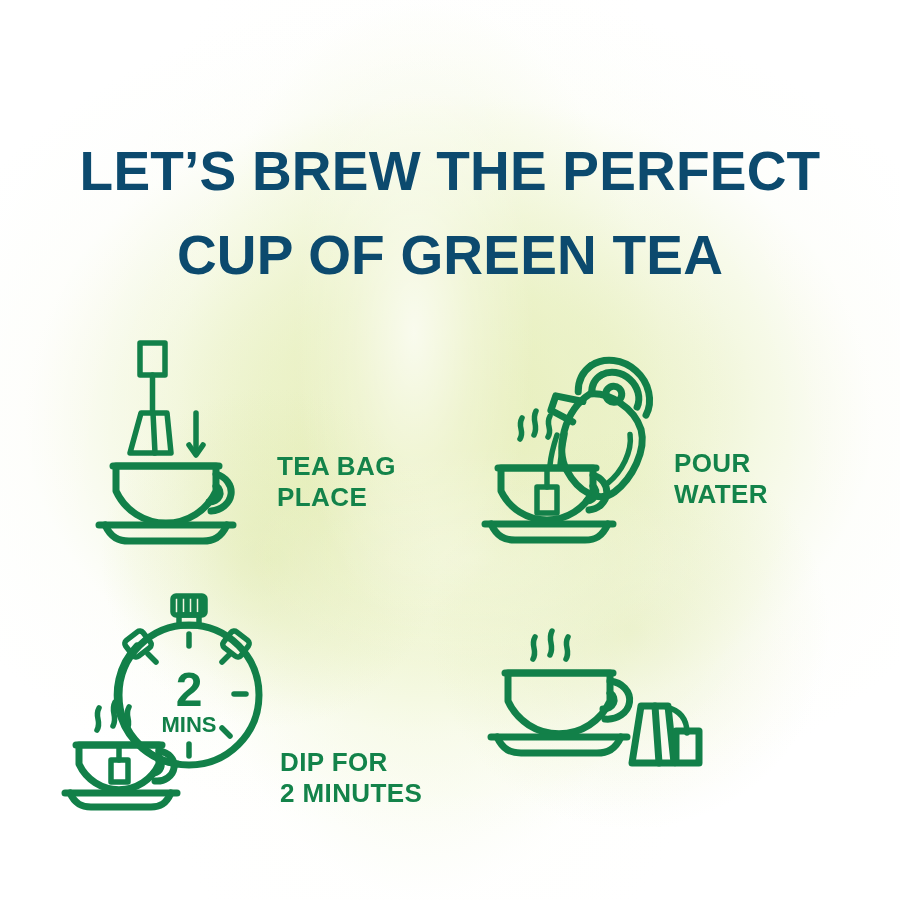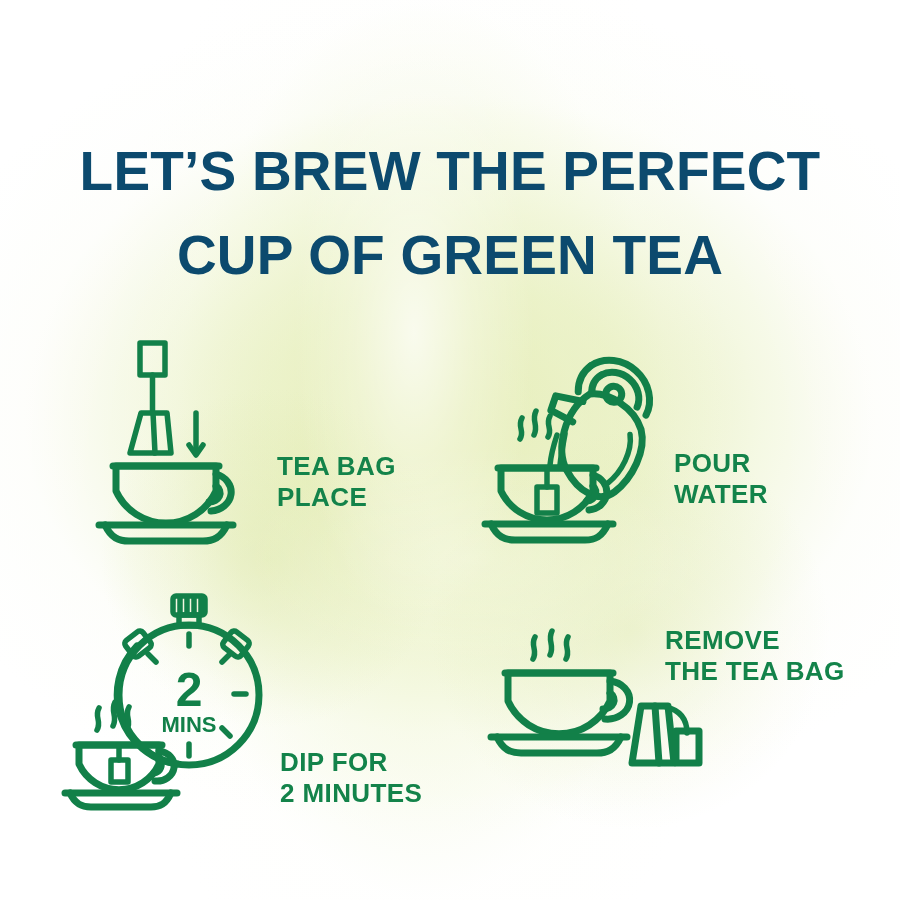--- a/index.html
+++ b/index.html
@@ -315,20 +315,16 @@
           <path class="ink" d="M2 122 C8 135 16 138 26 138 L102 138 C112 138 120 135 126 122"></path>
 
           <path class="ink" d="M146 91 L173 91 L179 148 L137 148 Z"></path>
           <path class="ink" d="M160 91 L164 148"></path>
 
           <path class="ink-thin" d="M171 92 C188 96 192 108 192 118"></path>
 
           <rect class="ink" x="181" y="116" width="23" height="32"></rect>
         </svg>
       </div>
-      <div class="step-label">
-        <span>REMOVE</span>
-        <span>THE TEA BAG</span>
-      </div>
     </div>
 
   </div>
 </div>
 
 </body></html>

